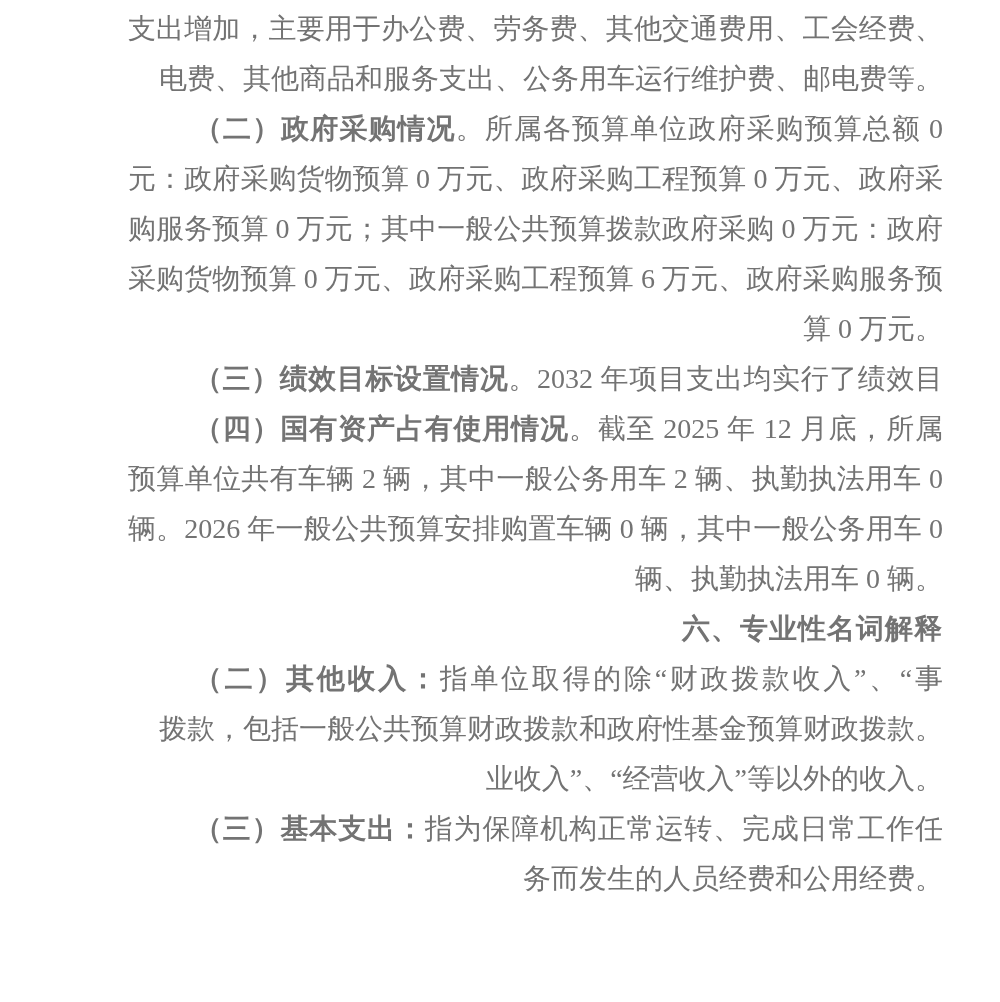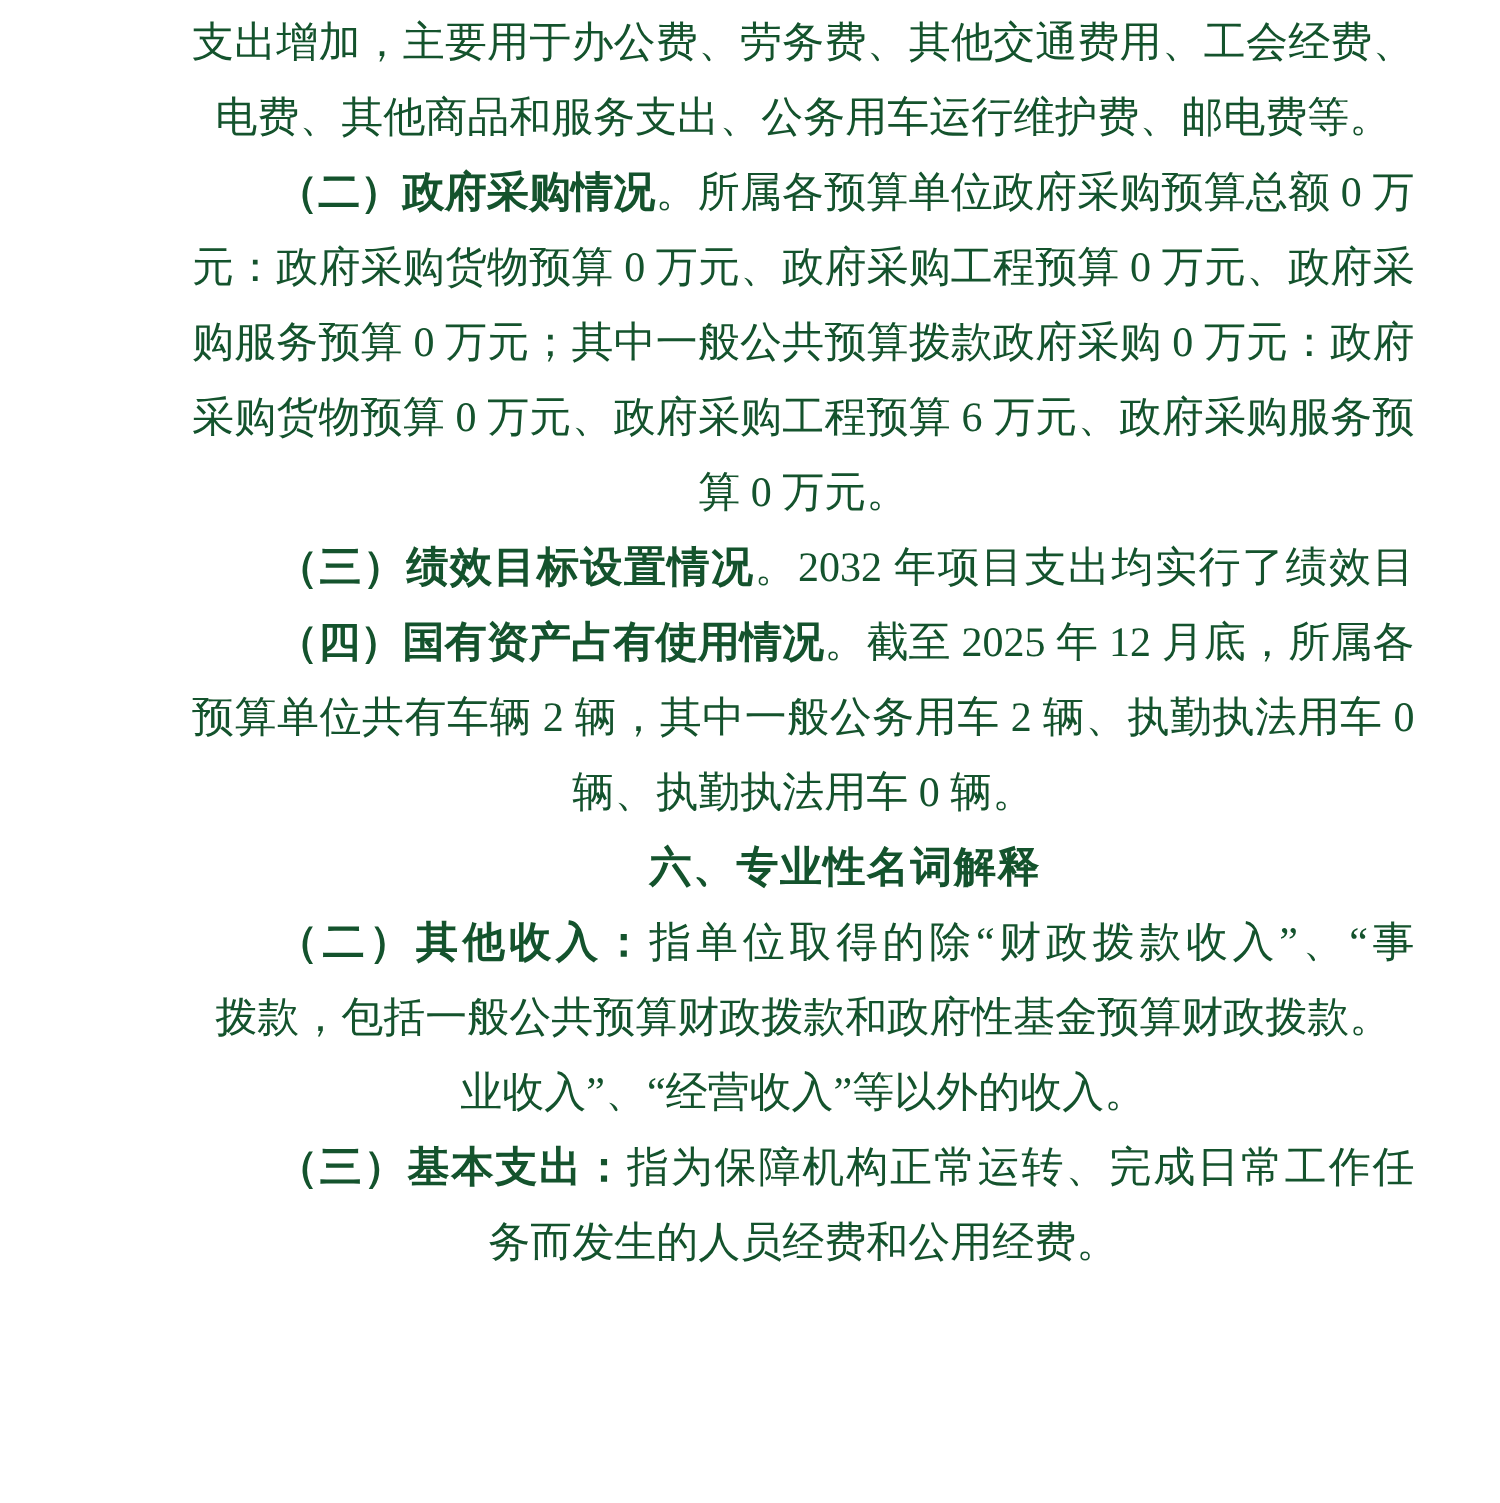--- a/index.html
+++ b/index.html
@@ -10,47 +10,48 @@
     width: 1000px;
     height: 1002px;
     overflow: hidden;
     background: #ffffff;
   }
   .page {
     position: relative;
     width: 1000px;
     height: 948px;
     background: #ffffff;
-    color: #14532d;
+    color: #737373;
     font-family: "Liberation Serif", "DejaVu Serif", serif;
   }
   .doc {
     position: absolute;
     left: 128px;
     top: 4px;
     width: 815px;
   }
   .line {
     height: 50px;
     line-height: 50px;
     font-size: 28px;
-    text-align: center;
+    text-align: right;
     overflow: hidden;
     white-space: normal;
   }
   .line.justify {
     text-align: justify;
     text-align-last: justify;
     text-justify: inter-character;
   }
   .line.indent {
     text-indent: 56px;
   }
   .seg-bold {
     font-weight: bold;
+    margin-left: 10px;
   }
   .seg-hei {
     font-family: Liberation Mono, monospace;
     font-weight: bold;
     letter-spacing: 1px;
   }
 </style>
 </head>
 <body>
 
@@ -59,20 +60,21 @@
       <div class="line justify"><span class="">支出增加，主要用于办公费、劳务费、其他交通费用、工会经费、</span></div>
       <div class="line"><span class="">电费、其他商品和服务支出、公务用车运行维护费、邮电费等。</span></div>
       <div class="line justify indent"><span class="seg-bold">（二）政府采购情况</span><span class="">。所属各预算单位政府采购预算总额 0 万</span></div>
       <div class="line justify"><span class="">元：政府采购货物预算 0 万元、政府采购工程预算 0 万元、政府采</span></div>
       <div class="line justify"><span class="">购服务预算 0 万元；其中一般公共预算拨款政府采购 0 万元：政府</span></div>
       <div class="line justify"><span class="">采购货物预算 0 万元、政府采购工程预算 6 万元、政府采购服务预</span></div>
       <div class="line"><span class="">算 0 万元。</span></div>
       <div class="line justify indent"><span class="seg-bold">（三）绩效目标设置情况</span><span class="">。2032 年项目支出均实行了绩效目</span></div>
       <div class="line justify indent"><span class="seg-bold">（四）国有资产占有使用情况</span><span class="">。截至 2025 年 12 月底，所属各</span></div>
       <div class="line justify"><span class="">预算单位共有车辆 2 辆，其中一般公务用车 2 辆、执勤执法用车 0</span></div>
+      <div class="line justify"><span class="">辆。2026 年一般公共预算安排购置车辆 0 辆，其中一般公务用车 0</span></div>
       <div class="line"><span class="">辆、执勤执法用车 0 辆。</span></div>
       <div class="line indent"><span class="seg-hei">六、专业性名词解释</span></div>
       <div class="line justify indent"><span class="seg-bold">（二）其他收入：</span><span class="">指单位取得的除“财政拨款收入”、“事</span></div>
       <div class="line"><span class="">拨款，包括一般公共预算财政拨款和政府性基金预算财政拨款。</span></div>
       <div class="line"><span class="">业收入”、“经营收入”等以外的收入。</span></div>
       <div class="line justify indent"><span class="seg-bold">（三）基本支出：</span><span class="">指为保障机构正常运转、完成日常工作任</span></div>
       <div class="line"><span class="">务而发生的人员经费和公用经费。</span></div>
     </div>
 </div>
 

